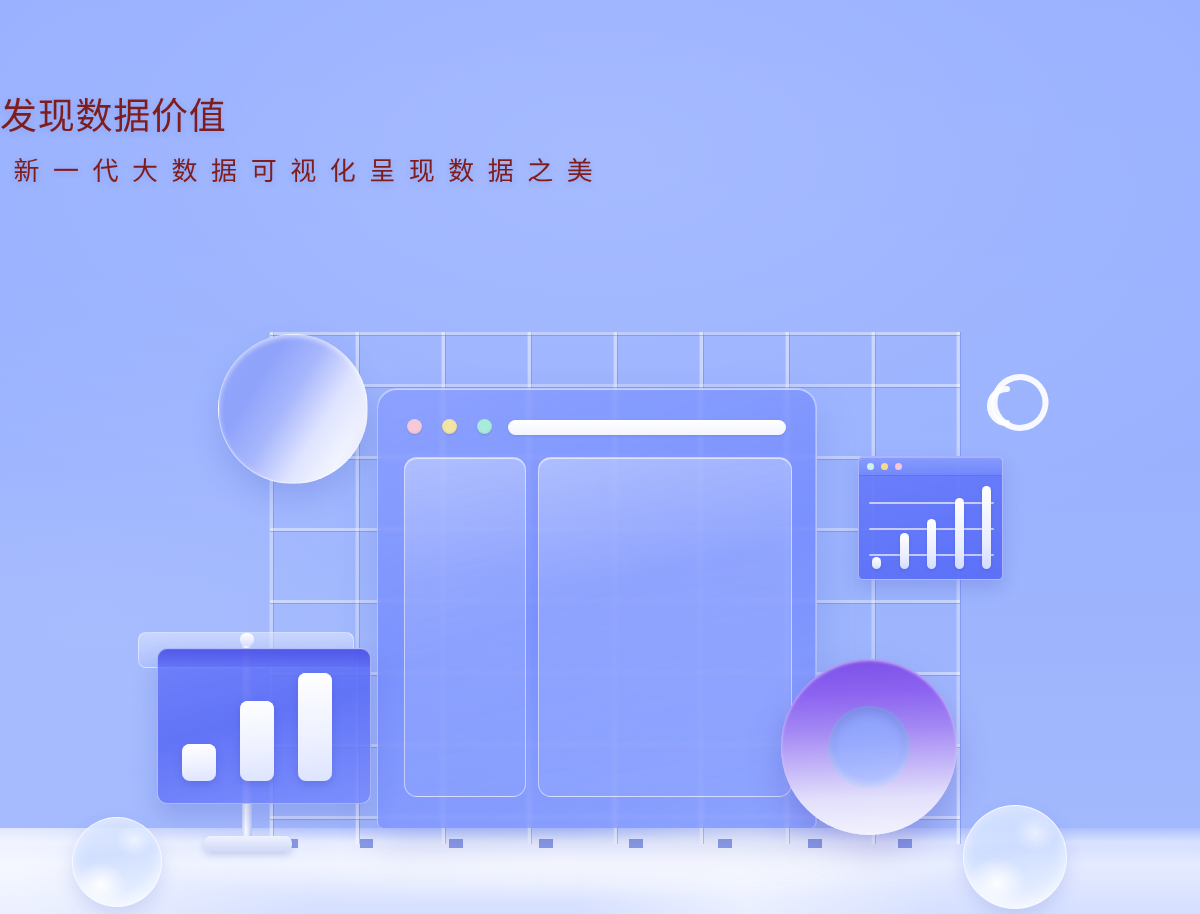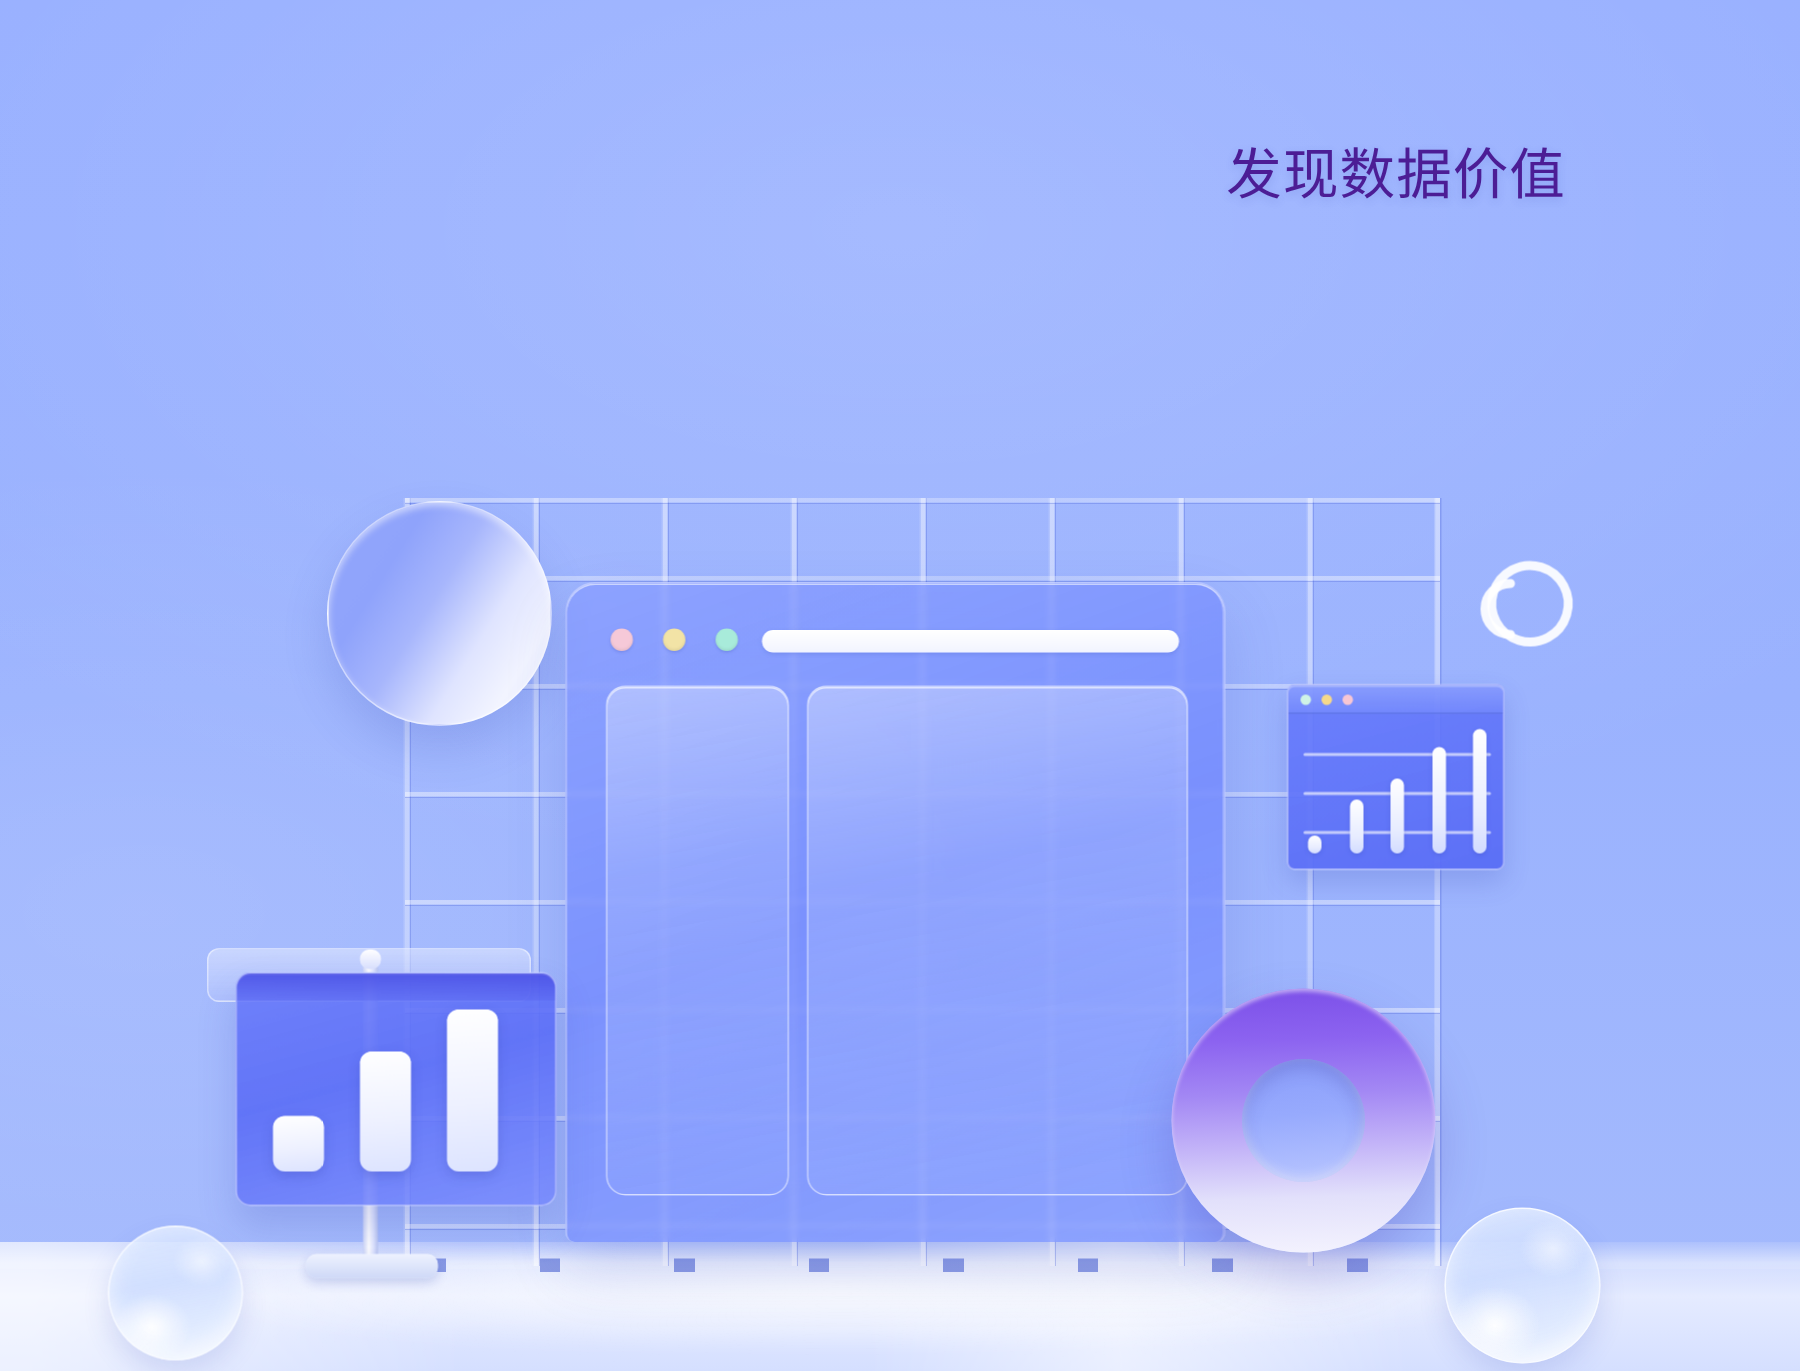--- a/index.html
+++ b/index.html
@@ -196,21 +196,21 @@
     border:1px solid rgba(255,255,255,.75);
     box-shadow:0 8px 18px rgba(70,90,190,.16), inset 0 -6px 14px rgba(255,255,255,.6);
   }
   .sphere.s1{ left:72px;  top:817px; width:90px;  height:90px; }
   .sphere.s2{ left:963px; top:805px; width:104px; height:104px; }
 
   
   .cloud{ position:absolute; left:975px; top:363px; width:92px; height:78px; }
 
   
-  .copy{ position:absolute; left:0; top:0; width:1044px; text-align:right; color:#4c1d95; }
+  .copy{ position:absolute; left:0; top:0; width:1044px; text-align:left; color:#7f1d1d; }
   .eyebrow{
     margin-top:96px; font-size:37px; line-height:1.15; font-weight:400;
     letter-spacing:.02em; text-shadow:0 2px 6px rgba(60,80,180,.18);
   }
   .headline{
     margin-top:21px; font-size:96px; line-height:1.0; font-weight:700;
     letter-spacing:.004em;
     text-shadow:0 4px 14px rgba(55,74,180,.22);
   }
   .subline{
@@ -305,15 +305,16 @@
       <path d="M34 26 A24 24 0 1 1 58 71 A24 24 0 0 1 34 26" fill="none" stroke="#ffffff" stroke-width="6" stroke-linecap="round" opacity=".92" transform="translate(-1,-9)"></path>
       <path d="M33 30 A17 17 0 1 0 33 64" fill="none" stroke="#ffffff" stroke-width="6" stroke-linecap="round" opacity=".92" transform="translate(-1,-4)"></path>
     </svg>
   </div>
 
   <div class="sphere s1"></div>
   <div class="sphere s2"></div>
 
   <div class="copy">
     <div class="eyebrow">发现数据价值</div>
+    <div class="subline">新一代大数据可视化呈现数据之美</div>
   </div>
 
 </div>
 
 </body></html>

